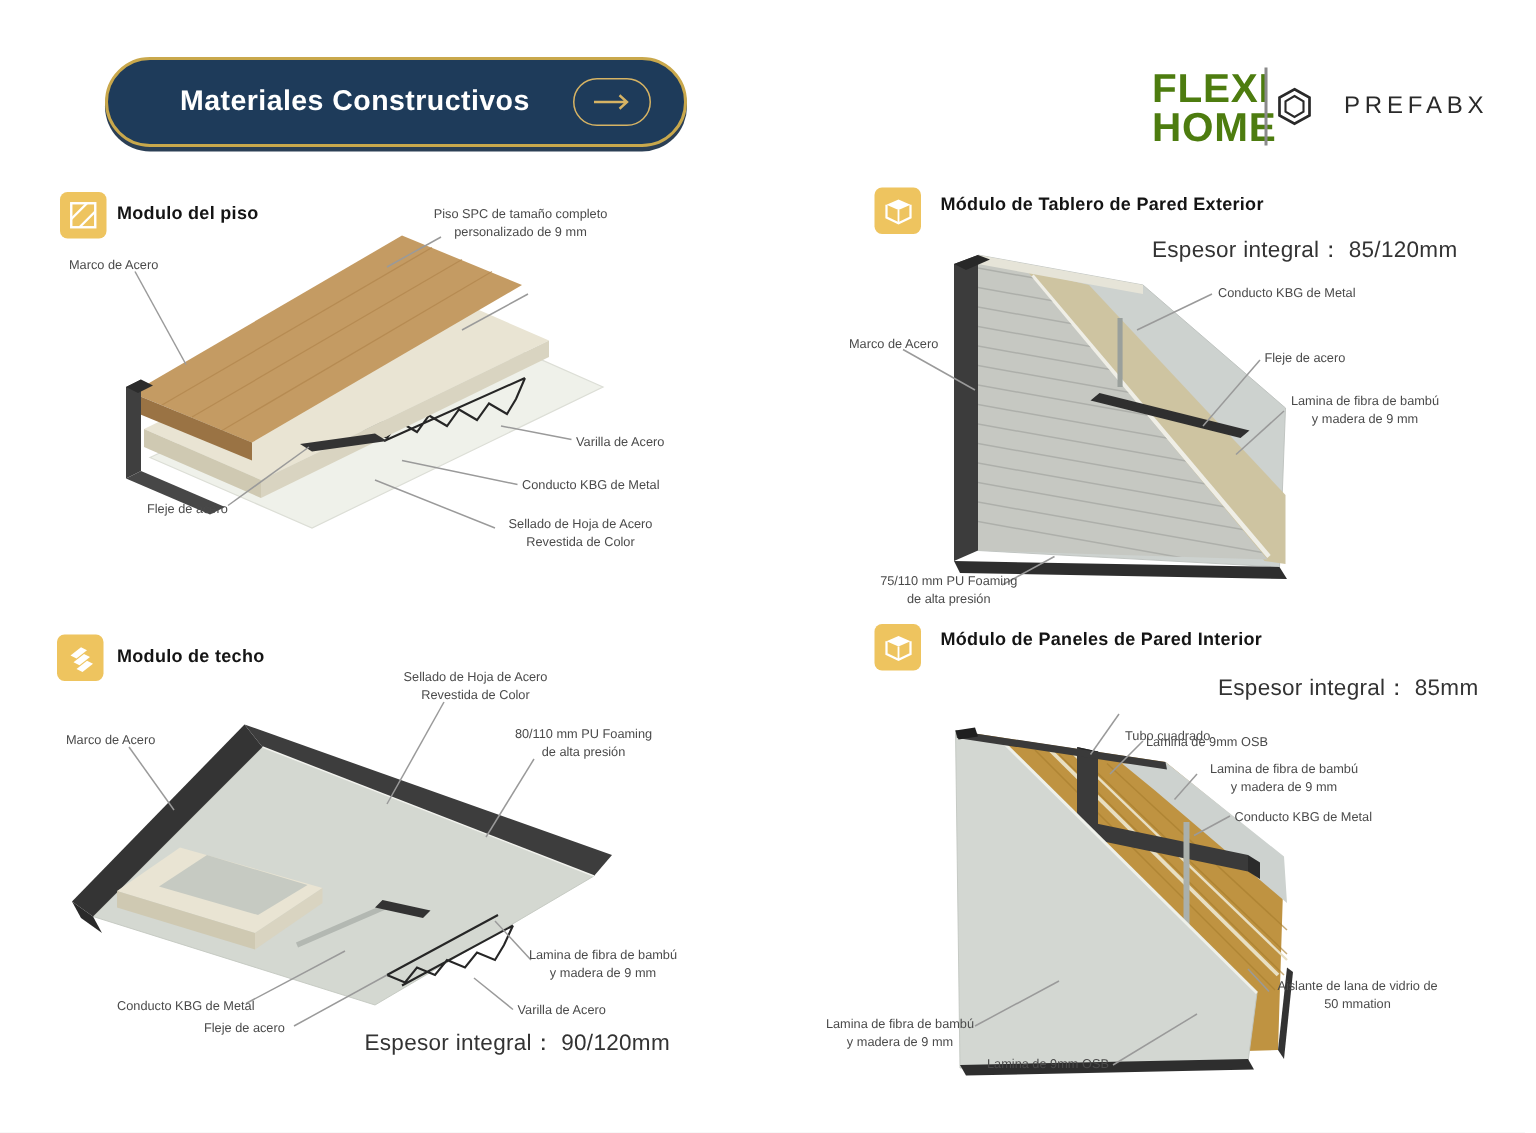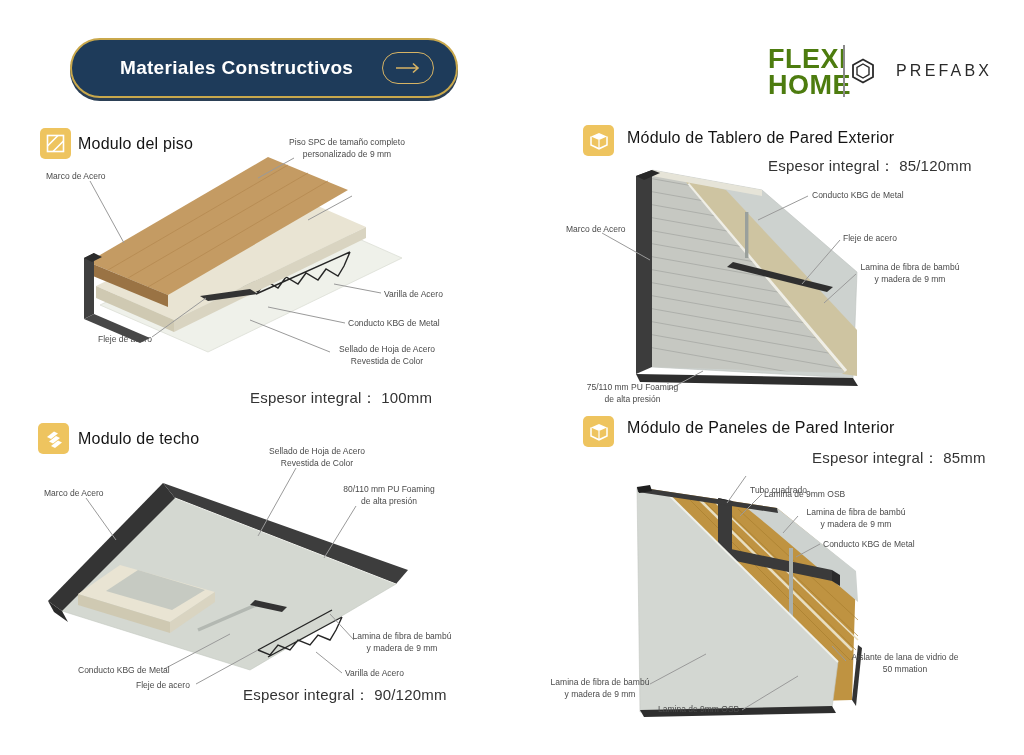--- a/index.html
+++ b/index.html
@@ -23,21 +23,21 @@
   }
   
   .flexi{position:absolute;left:768px;top:47px;font-size:27px;font-weight:bold;
     color:#4d7c0f;line-height:.95;letter-spacing:.5px;}
   .logo-divider{position:absolute;left:843px;top:45px;width:1.5px;height:52px;background:#8a8a8a;}
   .prefabx{position:absolute;left:851px;top:58px;display:flex;align-items:center;gap:21px;}
   .prefabx span{font-size:16px;letter-spacing:3.2px;color:#2a2a2a;}
   
   .sec-icon{position:absolute;width:31px;height:31px;border-radius:5px;background:#eec45f;
     display:flex;align-items:center;justify-content:center;}
-  .sec-title{position:absolute;font-size:16px;font-weight:normal;color:#141414;letter-spacing:.2px;}
+  .sec-title{position:absolute;font-size:12px;font-weight:bold;color:#141414;letter-spacing:.2px;}
   .espesor{position:absolute;font-size:15px;color:#333;font-weight:500;letter-spacing:.2px;}
   
   .label{position:absolute;font-size:8.5px;color:#4a4a4a;line-height:1.45;white-space:pre-line;}
   .label.c{text-align:center;}
 </style>
 </head>
 <body>
 
 <div class="canvas">
 
@@ -210,21 +210,20 @@
   </div>
   <div class="sec-title" style="left:78px;top:135px;">Modulo del piso</div>
   <div class="label c" style="left:267px;top:136px;width:160px;">Piso SPC de tamaño completo
 personalizado de 9 mm</div>
   <div class="label" style="left:46px;top:170px;">Marco de Acero</div>
   <div class="label" style="left:384px;top:288px;">Varilla de Acero</div>
   <div class="label" style="left:348px;top:317px;">Conducto KBG de Metal</div>
   <div class="label c" style="left:322px;top:343px;width:130px;">Sellado de Hoja de Acero
 Revestida de Color</div>
   <div class="label" style="left:98px;top:333px;">Fleje de acero</div>
-  <div class="espesor" style="left:250px;top:389px;">Espesor integral：  100mm</div>
 
   <div class="sec-icon" style="left:583px;top:125px;">
     <svg width="20" height="20" viewBox="0 0 20 20">
         <polygon points="10,2 18,5.5 10,9 2,5.5" fill="#fff"></polygon>
         <path d="M2 5.5 V14 L10 17.8 L18 14 V5.5" fill="none" stroke="#fff" stroke-width="1.5"></path>
         <path d="M10 9 V17.8" stroke="#fff" stroke-width="1.2"></path>
       </svg>
   </div>
   <div class="sec-title" style="left:627px;top:129px;">Módulo de Tablero de Pared Exterior</div>
   <div class="espesor" style="left:768px;top:157px;">Espesor integral：  85/120mm</div>

